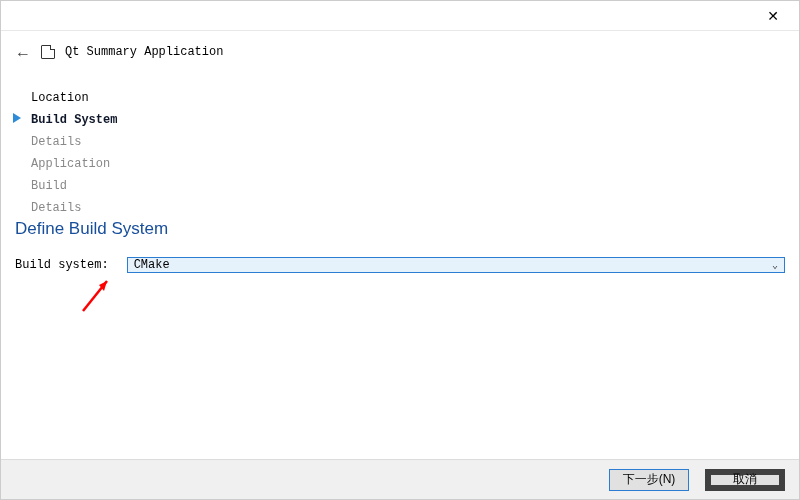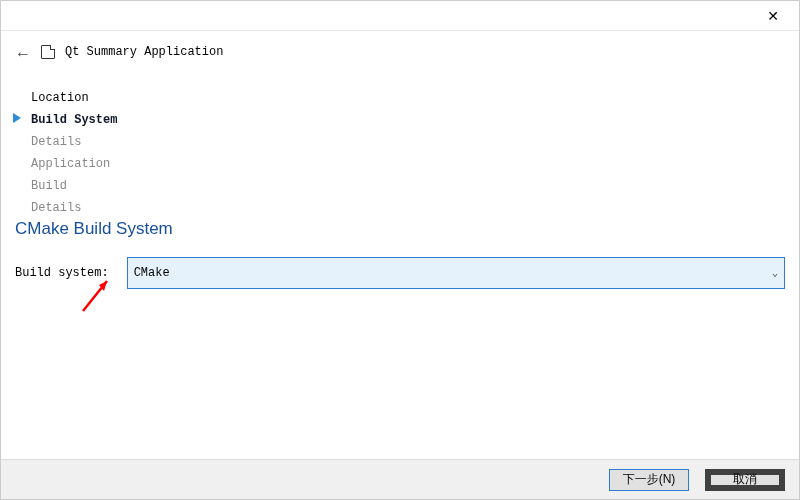--- a/index.html
+++ b/index.html
@@ -105,21 +105,21 @@
     align-items: center;
     gap: 18px;
   }
   .form-label {
     font-family: "SimSun","NSimSun","Courier New",monospace;
     font-size: 12px;
     white-space: nowrap;
   }
   .select {
     flex: 1;
-    height: 32px;
+    height: 16px;
     border: 1px solid #2b7cd3;
     background: #e6f2fb;
     display: flex;
     align-items: center;
     justify-content: space-between;
     padding: 0 6px;
     font-family: "SimSun","NSimSun","Courier New",monospace;
     font-size: 12px;
     cursor: pointer;
   }
@@ -181,21 +181,21 @@
   <div class="sidebar">
     <div class="side-item done">Location</div>
     <div class="side-item current">Build System</div>
     <div class="side-item">Details</div>
     <div class="side-item">Application</div>
     <div class="side-item">Build</div>
     <div class="side-item">Details</div>
   </div>
 
   <div class="main">
-    <div class="main-title">CMake Build System</div>
+    <div class="main-title">Define Build System</div>
     <div class="form-row">
       <span class="form-label">Build system:</span>
       <div class="select">
         <span>CMake</span>
         <span class="caret">⌄</span>
       </div>
     </div>
 
     <svg class="arrow-annotation" viewBox="0 0 40 40">
       <line x1="6" y1="38" x2="30" y2="8" stroke="#ff0000" stroke-width="2.5"></line>

